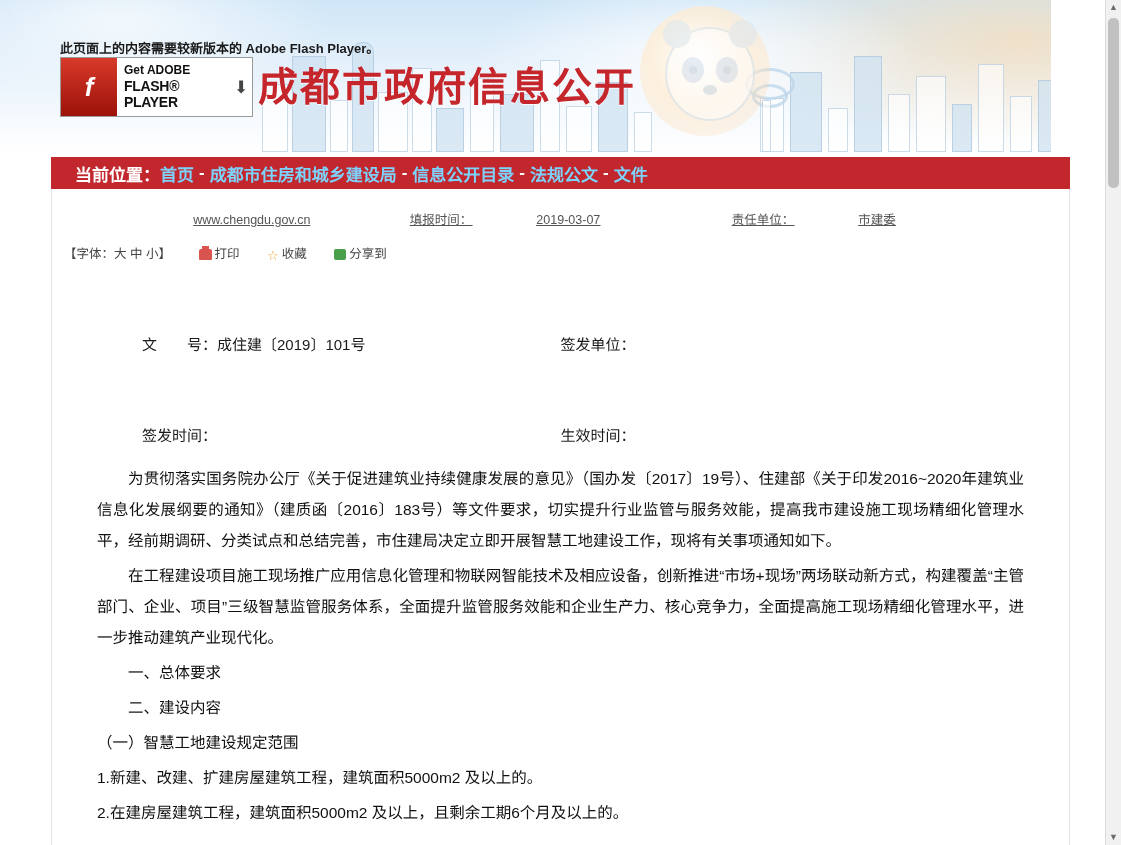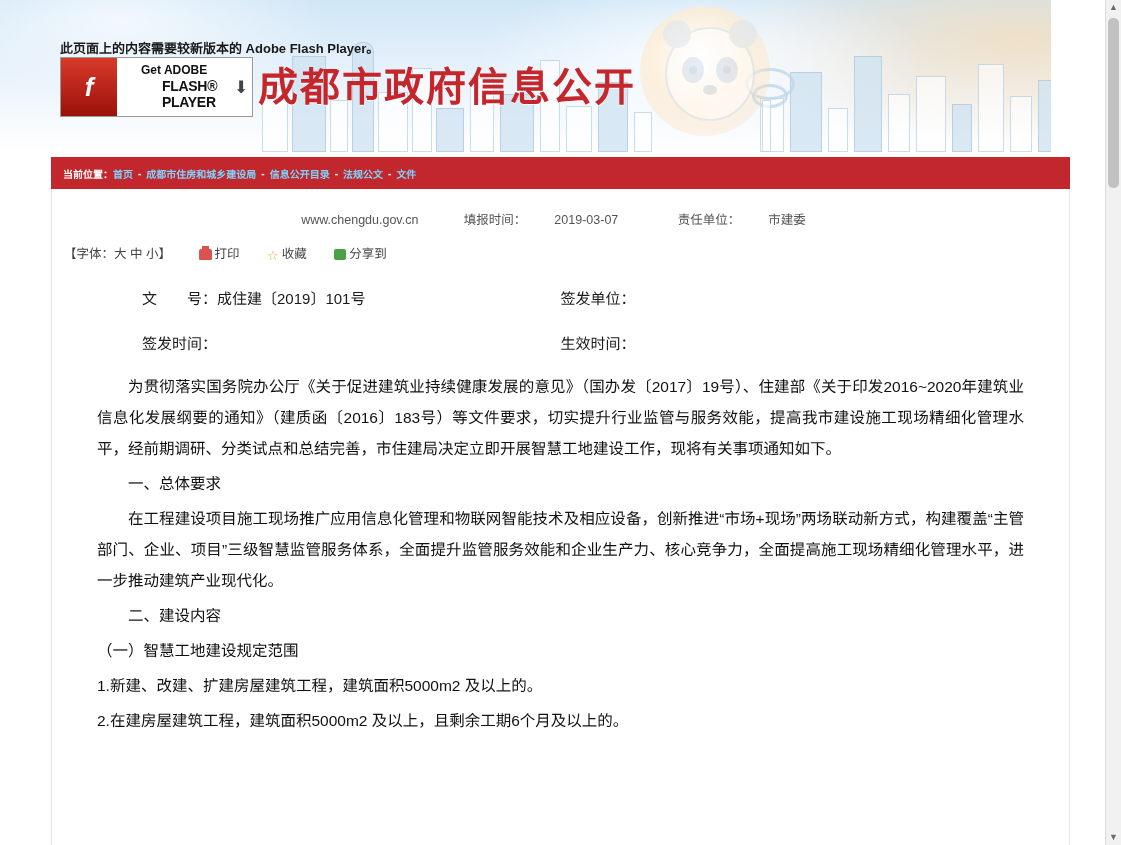--- a/index.html
+++ b/index.html
@@ -104,34 +104,33 @@
   }
   .flash-logo span {
     color: #fff;
     font-weight: bold;
     font-style: italic;
     font-size: 26px;
     line-height: 1;
   }
   .flash-text {
     flex: 1;
-    padding-left: 24px;
+    padding-left: 7px;
     line-height: 1.15;
   }
   .flash-text .l1 {
     font-size: 12px;
     font-weight: bold;
     color: #111;
   }
   .flash-text .l2 {
     font-size: 14px;
     font-weight: bold;
     color: #111;
     letter-spacing: -0.3px;
-    margin-left: 21px;
   }
   .flash-arrow {
     width: 22px;
     text-align: center;
     font-size: 17px;
     color: #444;
     flex: none;
   }
 
   .banner-title {
@@ -156,24 +155,24 @@
     height: 32px;
   }
   .crumb-bar {
     position: absolute;
     left: 51px;
     top: 0;
     width: 1019px;
     height: 32px;
     background: #c1272d;
     color: #ffffff;
-    font-size: 10px;
+    font-size: 17px;
     display: flex;
     align-items: center;
-    padding-left: 12px;
+    padding-left: 24px;
     box-sizing: border-box;
     font-weight: bold;
   }
   .crumb-bar .sep { margin: 0 5px; }
   .crumb-bar a {
     color: #7dd3fc;
     text-decoration: none;
   }
 
   
@@ -196,21 +195,21 @@
     color: #1a1a1a;
     line-height: 1.4;
     letter-spacing: 0.5px;
   }
   .doc-meta {
     margin-top: 20px;
     text-align: center;
     font-size: 12.5px;
     color: #555;
   }
-  .doc-meta span { margin: 0 14px; }
+  .doc-meta span { margin: 0 32px; text-decoration: underline; }
   .doc-tools {
     margin-top: 15px;
     text-align: left;
     font-size: 12.5px;
     color: #444;
   }
   .doc-tools .grp { margin: 0 12px; white-space: nowrap; }
   .doc-tools a { color: #444; text-decoration: none; }
   .ico {
     display: inline-block;
@@ -237,21 +236,21 @@
     border-radius: 2px;
     display: inline-block;
   }
 
   .field-row {
     margin: 24px 90px 0 90px;
     display: flex;
     font-size: 15px;
     color: #1a1a1a;
   }
-  .field-row .cell { width: 50%; }
+  .field-row .cell { width: 50%; margin-top: 46px; }
   .field-row .lbl { display: inline-block; }
 
   .body-text {
     margin: 18px 45px 0 45px;
     font-size: 15.5px;
     line-height: 2.0;
     color: #111;
     text-align: justify;
   }
   .body-text p { margin: 0 0 4px 0; }
@@ -402,22 +401,22 @@
       <div class="cell">
         <span class="lbl">签发时间：</span><span></span>
       </div>
       <div class="cell">
         <span class="lbl">生效时间：</span><span></span>
       </div>
     </div>
 
     <div class="body-text">
       <p class="indent">为贯彻落实国务院办公厅《关于促进建筑业持续健康发展的意见》（国办发〔2017〕19号）、住建部《关于印发2016~2020年建筑业信息化发展纲要的通知》（建质函〔2016〕183号）等文件要求，切实提升行业监管与服务效能，提高我市建设施工现场精细化管理水平，经前期调研、分类试点和总结完善，市住建局决定立即开展智慧工地建设工作，现将有关事项通知如下。</p>
+      <p class="indent">在工程建设项目施工现场推广应用信息化管理和物联网智能技术及相应设备，创新推进“市场+现场”两场联动新方式，构建覆盖“主管部门、企业、项目”三级智慧监管服务体系，全面提升监管服务效能和企业生产力、核心竞争力，全面提高施工现场精细化管理水平，进一步推动建筑产业现代化。</p>
       <p class="indent">一、总体要求</p>
-      <p class="indent">在工程建设项目施工现场推广应用信息化管理和物联网智能技术及相应设备，创新推进“市场+现场”两场联动新方式，构建覆盖“主管部门、企业、项目”三级智慧监管服务体系，全面提升监管服务效能和企业生产力、核心竞争力，全面提高施工现场精细化管理水平，进一步推动建筑产业现代化。</p>
       <p class="indent">二、建设内容</p>
       <p>（一）智慧工地建设规定范围</p>
       <p>1.新建、改建、扩建房屋建筑工程，建筑面积5000m2 及以上的。</p>
       <p>2.在建房屋建筑工程，建筑面积5000m2 及以上，且剩余工期6个月及以上的。</p>
 
     </div>
   </div>
 
   <div class="scrollbar">
     <div class="arrow up">▲</div>

